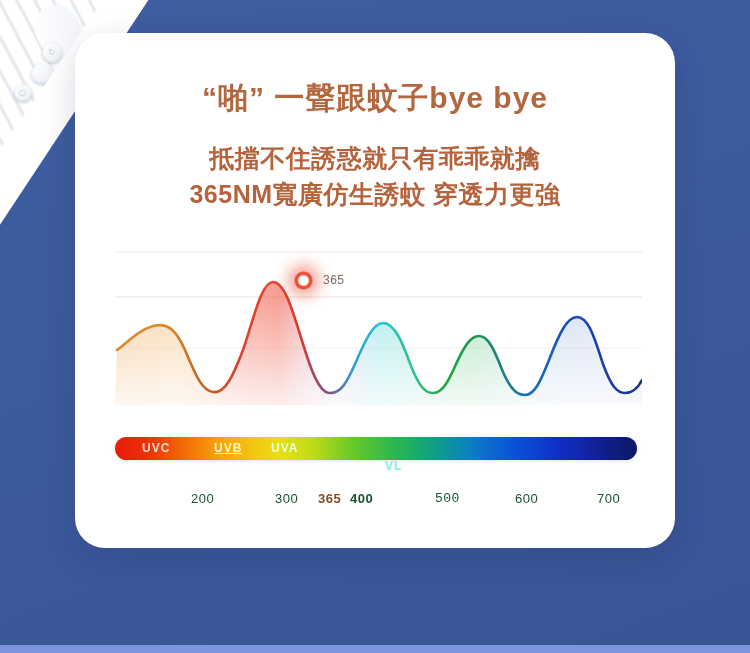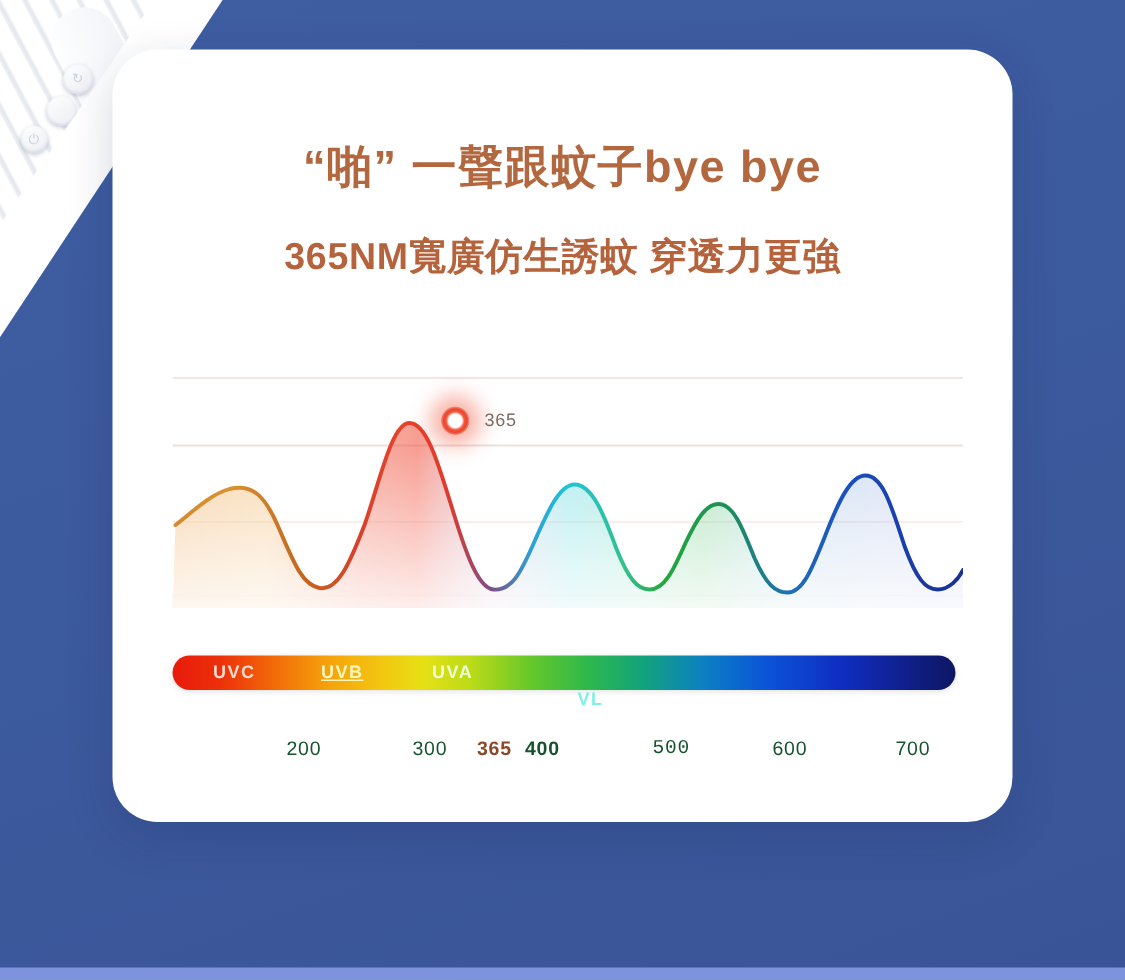--- a/index.html
+++ b/index.html
@@ -63,21 +63,21 @@
 
   
   #card{
     position:absolute;left:75px;top:33px;width:600px;height:515px;
     background:#ffffff;border-radius:30px;
     box-shadow:0 10px 30px rgba(20,35,80,.18);
     overflow:hidden;
   }
   
   #headline{
-    margin:16px;padding-top:42px;text-align:center;
+    margin:3px;padding-top:42px;text-align:center;
     font-size:30px;font-weight:bold;letter-spacing:1px;
     color:#b3673f;
   }
   #subline-wrap{margin-top:22px;text-align:center;}
   .subline{
     margin:0;font-size:25px;font-weight:bold;letter-spacing:.5px;
     color:#b5633c;line-height:1.42;
   }
   
   #chart{
@@ -104,21 +104,21 @@
       #2fb84c 53%, #12a37a 60%, #0c7fc4 68%, #0b53d8 76%,
       #0f2fc4 85%, #10208f 93%, #0d1763 100%);
     box-shadow:0 1px 4px rgba(0,0,0,.12);
   }
   .spec-label{
     position:absolute;top:4px;font-size:12px;letter-spacing:1px;
     font-weight:bold;
   }
   #spec-label-uvc{left:27px;color:#f9d9cc;}
   #spec-label-uvb{left:99px;color:#fdf6b8;text-decoration:underline;}
-  #spec-label-uva{left:173px;color:#eaffd7;}
+  #spec-label-uva{left:156px;color:#eaffd7;}
   #spec-label-vl{left:270px;color:#7ff0e4;margin-top:18px;}
   
   #axis{
     position:absolute;left:40px;top:458px;width:560px;height:20px;
   }
   .axis-tick{
     position:absolute;top:0;font-size:13px;color:#14532d;letter-spacing:.5px;
   }
   .axis-tick.highlight{color:#8a4a2a;font-weight:bold;}
 </style>
@@ -138,20 +138,21 @@
   <span id="prod-btn-glyph-2">⏻</span>
 </div>
 
 <div id="bg-bottom-strip"></div>
 
 <div id="card">
 
   <h1 id="headline">“啪” 一聲跟蚊子bye bye</h1>
 
   <div id="subline-wrap">
+    <p class="subline">抵擋不住誘惑就只有乖乖就擒</p>
     <p class="subline">365NM寬廣仿生誘蚊 穿透力更強</p>
   </div>
 
   <div id="chart">
     <svg id="chart-svg" viewBox="0 0 527 165" preserveAspectRatio="none">
       <defs>
         <linearGradient id="strokeGrad" x1="0" y1="0" x2="1" y2="0">
           <stop offset="0.00" stop-color="#d4892f"></stop>
           <stop offset="0.07" stop-color="#d9922f"></stop>
           <stop offset="0.16" stop-color="#c4671f"></stop>

